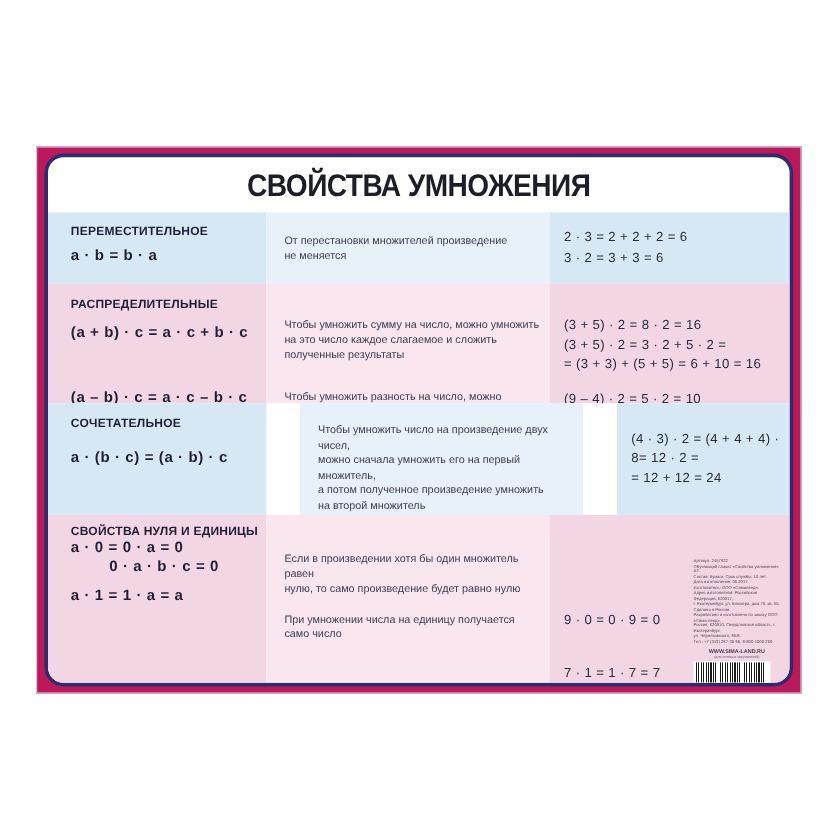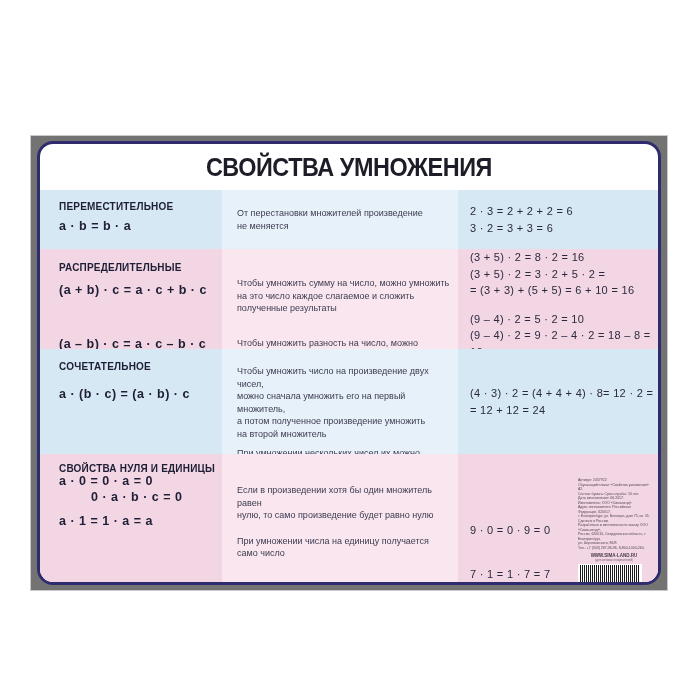--- a/index.html
+++ b/index.html
@@ -1,33 +1,33 @@
 <!DOCTYPE html>
 <html><head>
 <meta charset="utf-8">
 <style>
   * { margin:0; padding:0; box-sizing:border-box; }
   html,body { width:700px; height:700px; background:#ffffff;
               font-family:"Liberation Sans", sans-serif; }
   body { position:relative; overflow:hidden; }
 
-  .sheet { position:absolute; left:30px; top:135px; width:638px; height:456px;
-           background:#737373; border:1px solid #c9c9ce; }
+  .sheet { position:absolute; left:30px; top:122px; width:638px; height:456px;
+           background:#be185d; border:1px solid #c9c9ce; }
 
   .card { position:absolute; left:6px; top:5px; right:6px; bottom:5px;
           border:3px solid #2f2c6d; border-radius:16px; overflow:hidden;
           background:#ffffff; display:flex; flex-direction:column; }
 
   .title-bar { height:46px; flex:none; display:flex; align-items:center; justify-content:center; }
   .poster-title { font-size:26px; font-weight:bold; color:#1d1d27; letter-spacing:-0.5px;
                   display:inline-block; transform:scaleX(0.9); white-space:nowrap; }
 
   .table { flex:1; display:flex; flex-direction:column; }
   .row { display:grid; grid-template-columns:182px 236px 1fr; }
-  .r1 { height:59px; } .r2 { height:100px; } .r3 { height:105px; } .r4 { flex:1; }
+  .r1 { height:59px; } .r2 { height:100px; } .r3 { height:93px;gap:28px; } .r4 { flex:1; }
 
   .bg-blue   { background:#d7e8f5; }
   .bg-blue-l { background:#e7f1fa; }
   .bg-pink   { background:#f3d6e3; }
   .bg-pink-l { background:#f9e6ef; }
 
   .cell { overflow:hidden; }
   .name-cell { padding-left:19px; padding-right:6px; }
   .desc-cell { padding-left:15px; padding-right:8px; }
   .ex-cell   { padding-left:12px; padding-right:4px; }
@@ -41,21 +41,21 @@
   .r1 .name-cell { padding-top:11px; }
   .r1 .formula   { margin-top:7px; }
   .r1 .desc-cell, .r1 .ex-cell { display:flex; flex-direction:column; justify-content:center; }
 
   
   .r2 .name-cell { padding-top:13px; }
   .r2 .formula-sum  { margin-top:10px; }
   .r2 .formula-diff { margin-top:40px; }
   .r2 .desc-cell { padding-top:28px; }
   .r2 .desc-diff { margin-top:22px; }
-  .r2 .ex-cell   { }
+  .r2 .ex-cell   { padding-top:27px; }
   .r2 .examples-diff { margin-top:12px; }
 
   
   .r3 .name-cell { padding-top:12px; }
   .r3 .formula   { margin-top:15px; }
   .r3 .desc-cell { padding-top:16px; }
   .r3 .desc-note { margin-top:7px; }
   .r3 .ex-cell   { display:flex; flex-direction:column; justify-content:center; }
 
   

